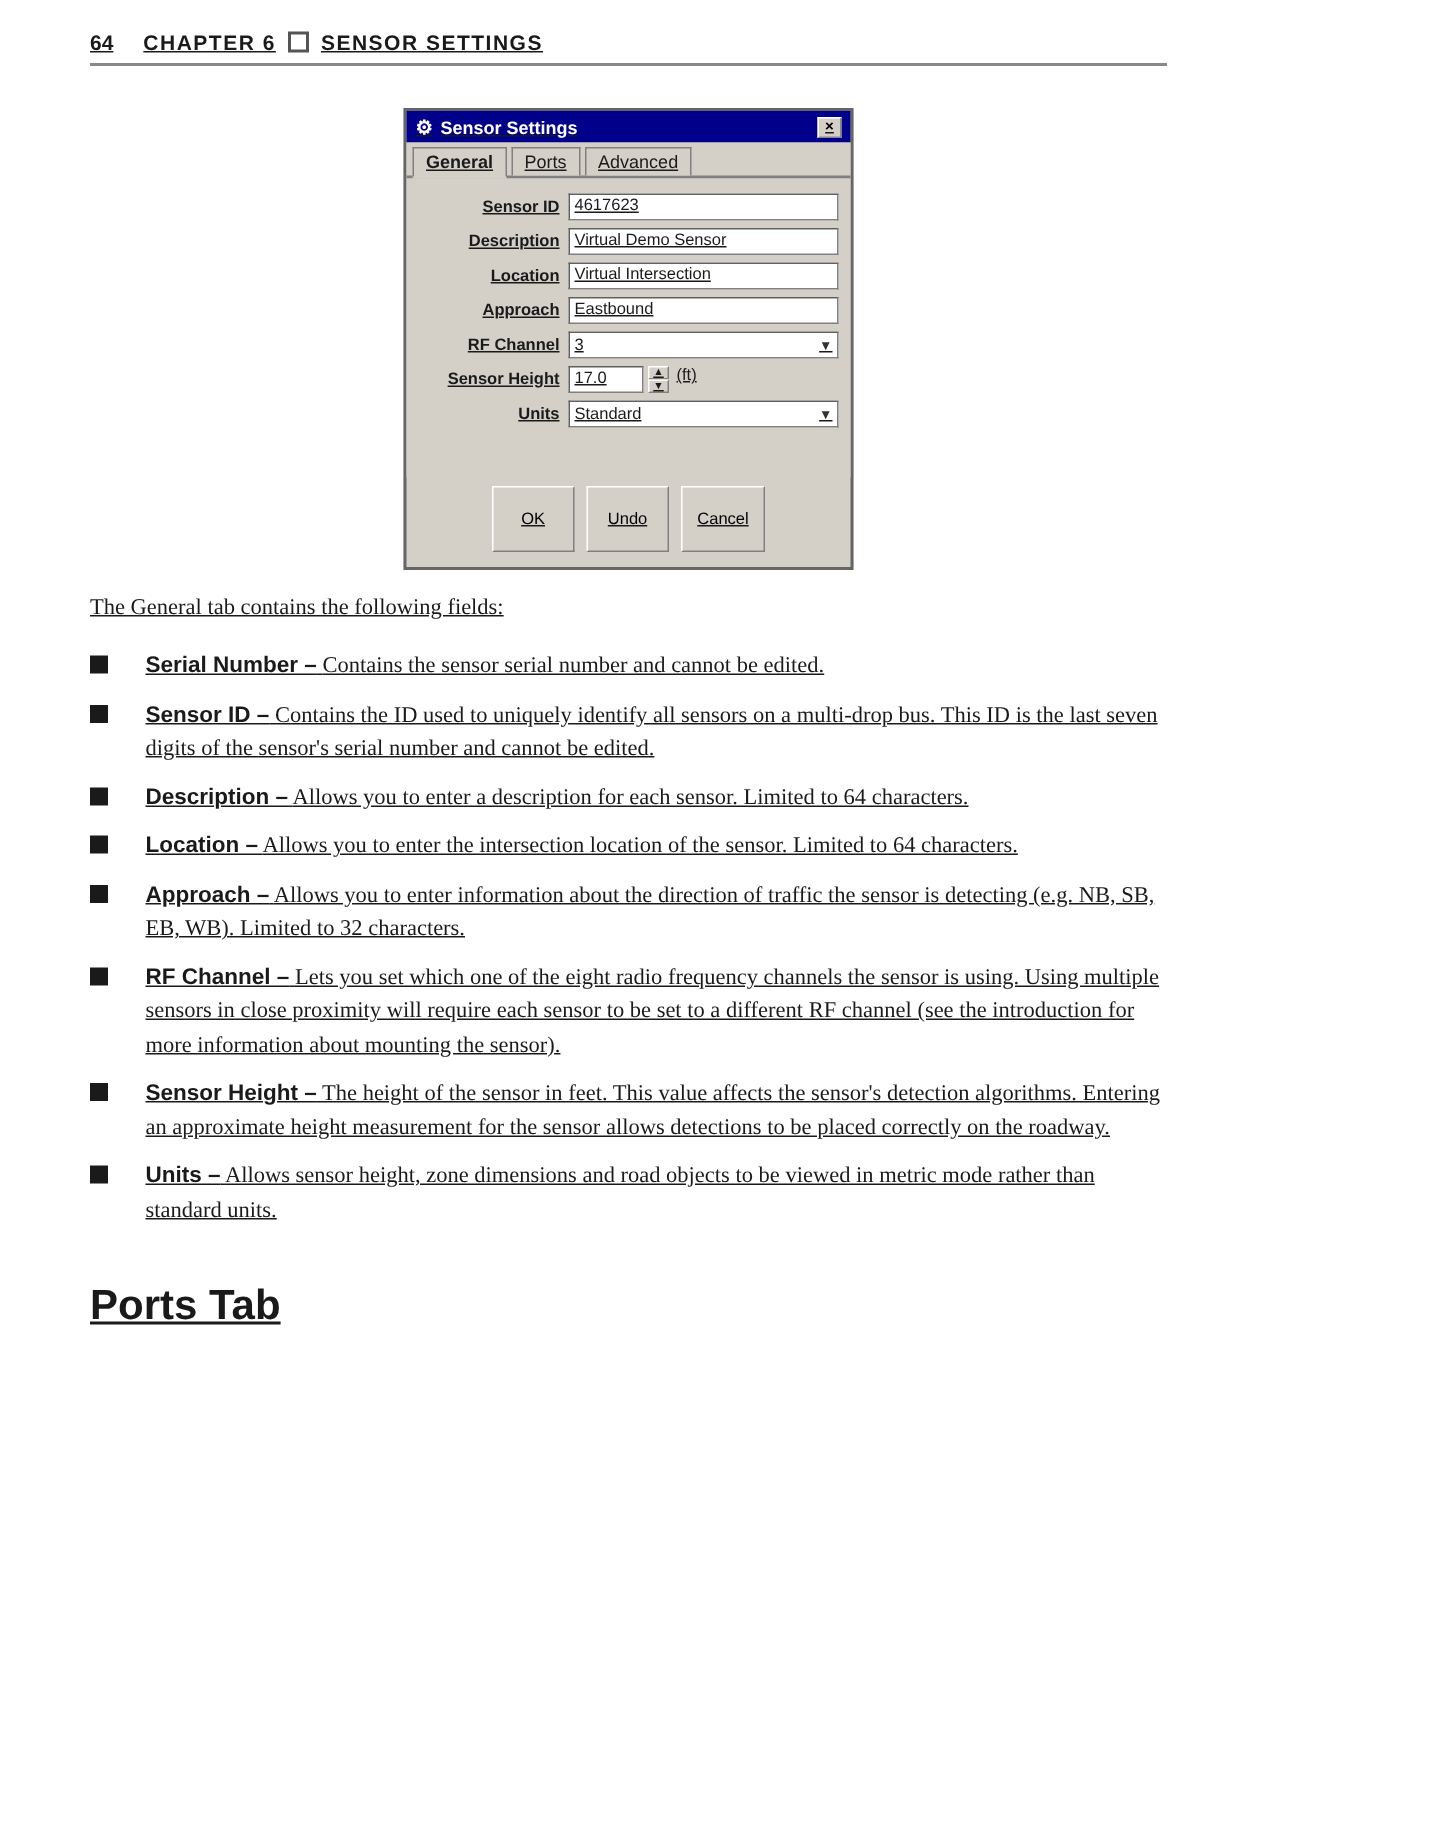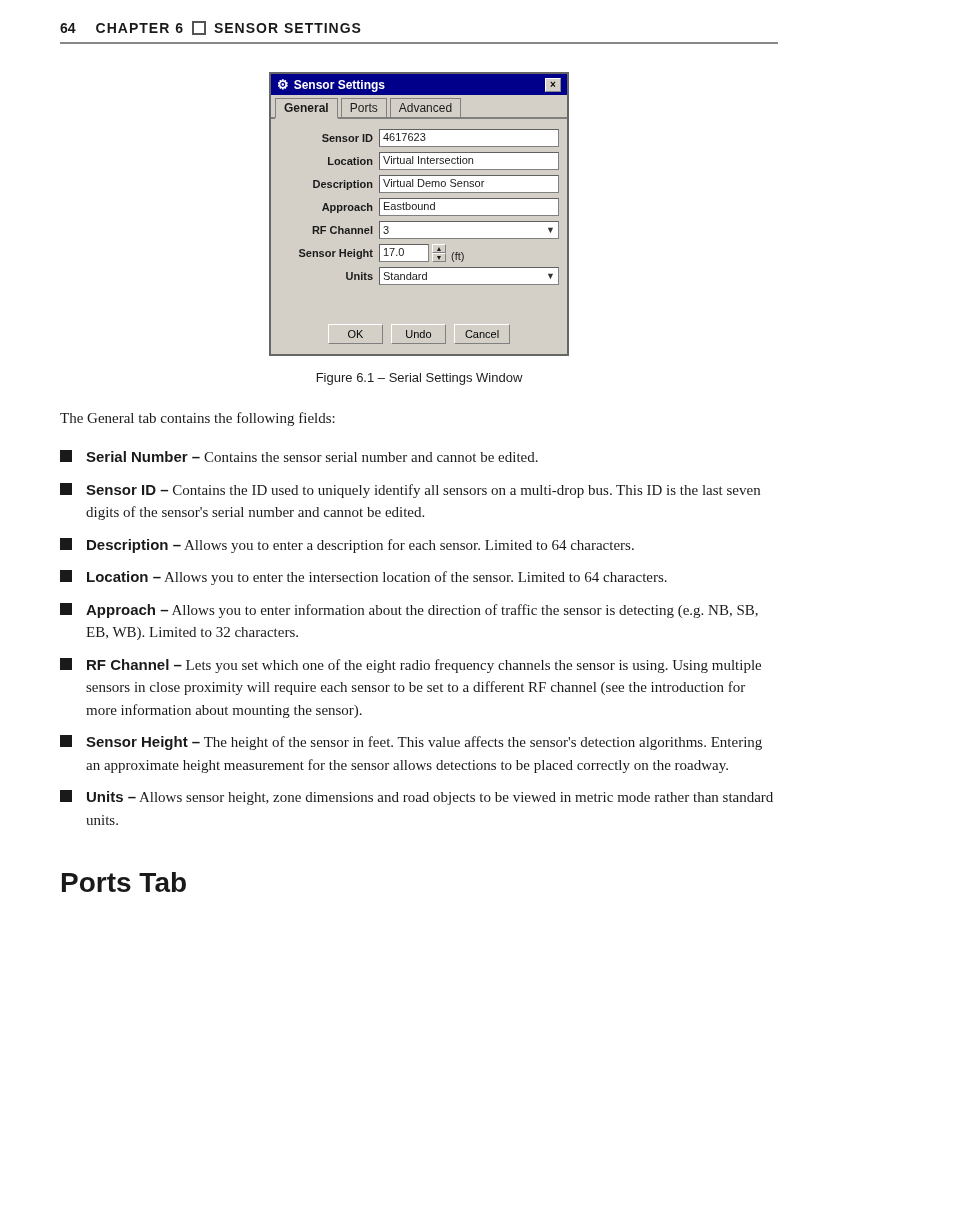--- a/index.html
+++ b/index.html
@@ -9,20 +9,21 @@
       background: #fff;
       color: #1a1a1a;
       padding: 0;
     }
 
     .page {
       width: 838px;
       min-height: 1227px;
       background: #fff;
       padding: 20px 60px 40px 60px;
+      text-decoration: underline;
     }
 
     .page-header {
       display: flex;
       align-items: center;
       border-bottom: 2px solid #888;
       padding-bottom: 6px;
       margin-bottom: 28px;
     }
 
@@ -184,21 +185,21 @@
       justify-content: space-between;
     }
 
     .select-arrow {
       font-size: 9px;
       color: #333;
     }
 
     .form-value-spin {
       display: flex;
-      align-items: flex-end;
+      align-items: flex-start;
       flex: 1;
       gap: 3px;
     }
 
     .spin-input {
       background: #fff;
       border: 1px solid #808080;
       border-top-color: #606060;
       border-left-color: #606060;
       padding: 1px 3px;
@@ -241,21 +242,21 @@
 
     .dialog-footer {
       display: flex;
       justify-content: center;
       gap: 8px;
       padding: 6px 8px 10px 8px;
     }
 
     .dialog-btn {
       min-width: 55px;
-      padding: 3px 10px;
+      padding: 15px 10px;
       background: #d4d0c8;
       border: 1px solid #808080;
       border-top-color: #fff;
       border-left-color: #fff;
       font-size: 11px;
       font-family: Arial, sans-serif;
       cursor: pointer;
     }
 
     
@@ -282,20 +283,21 @@
       margin: 0 0 10px 0;
     }
 
     .bullet-list li {
       display: flex;
       align-items: flex-start;
       margin-bottom: 10px;
       font-size: 15px;
       line-height: 1.5;
       font-family: Georgia, serif;
+      gap: 11px;
     }
 
     .bullet-square {
       display: inline-block;
       width: 12px;
       height: 12px;
       background: #1a1a1a;
       flex-shrink: 0;
       margin-right: 14px;
       margin-top: 4px;
@@ -351,27 +353,27 @@
 
       <div class="dialog-body">
 
 
         <div class="form-row">
           <span class="form-label">Sensor ID</span>
           <div class="form-value">4617623</div>
         </div>
 
         <div class="form-row">
+          <span class="form-label">Description</span>
+          <div class="form-value">Virtual Demo Sensor</div>
+        </div>
+
+        <div class="form-row">
           <span class="form-label">Location</span>
           <div class="form-value">Virtual Intersection</div>
-        </div>
-
-        <div class="form-row">
-          <span class="form-label">Description</span>
-          <div class="form-value">Virtual Demo Sensor</div>
         </div>
 
         <div class="form-row">
           <span class="form-label">Approach</span>
           <div class="form-value">Eastbound</div>
         </div>
 
         <div class="form-row">
           <span class="form-label">RF Channel</span>
           <div class="form-value-select">
@@ -405,21 +407,20 @@
       </div>
 
       <div class="dialog-footer">
         <button class="dialog-btn">OK</button>
         <button class="dialog-btn">Undo</button>
         <button class="dialog-btn">Cancel</button>
       </div>
     </div>
   </div>
 
-  <p class="figure-caption">Figure 6.1 – Serial Settings Window</p>
 
   <p class="body-text">The General tab contains the following fields:</p>
 
   <ul class="bullet-list">
 
     <li>
       <span class="bullet-square"></span>
       <span class="bullet-text">
         <span class="bullet-bold">Serial Number –</span>
         <span> Contains the sensor serial number and cannot be edited.</span>

